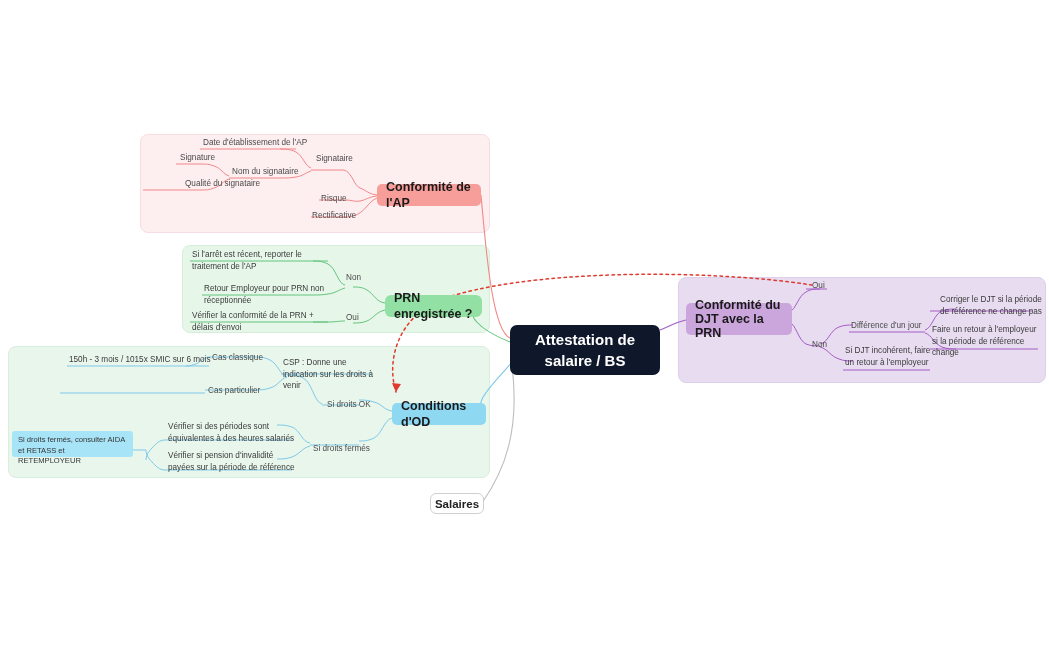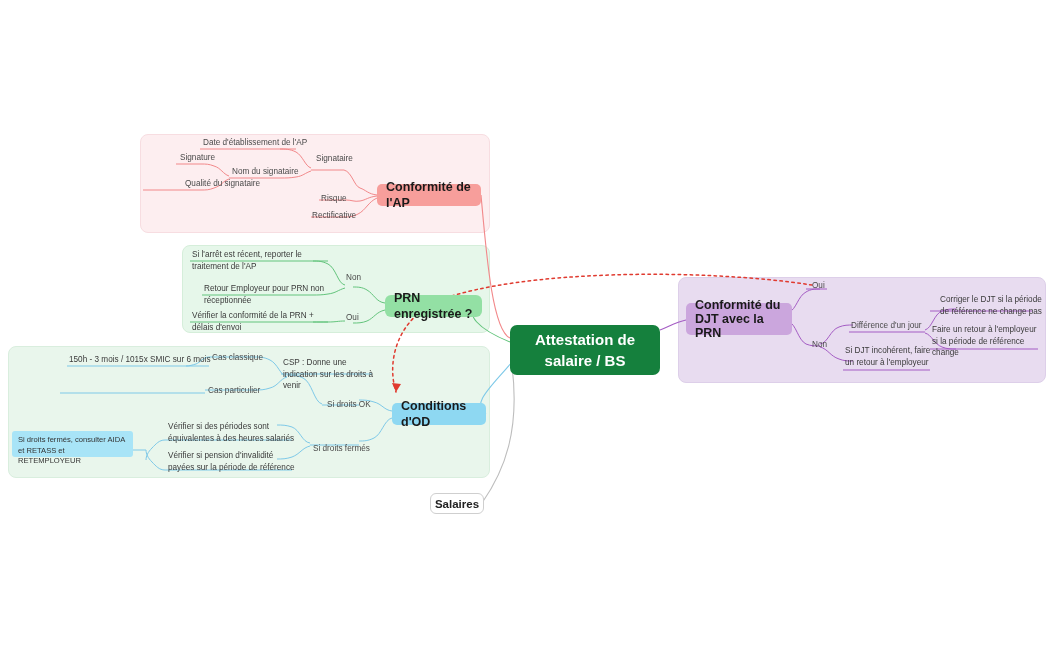--- a/index.html
+++ b/index.html
@@ -14,21 +14,21 @@
   
   .panel{position:absolute;border-radius:8px;}
   .panel-ap{background:#fdeef0;border:1px solid #f7dde1;}
   .panel-prn{background:#e6f7ea;border:1px solid #d5eeda;}
   .panel-od{background:#e9f6ec;border:1px solid #d9eede;}
   .panel-djt{background:#e8dcf0;border:1px solid #ddcfe9;}
 
   
   .node{position:absolute;box-sizing:border-box;}
   .root{
-    background:#15803d;color:#ffffff;border-radius:7px;
+    background:#0f172a;color:#ffffff;border-radius:7px;
     font-weight:bold;font-size:15px;line-height:21px;
     display:flex;align-items:center;justify-content:center;
     text-align:center;padding:6px 10px;
   }
   .main{
     border-radius:5px;font-weight:bold;font-size:12.5px;
     display:flex;align-items:center;padding:5px 9px;color:#1a1a1a;
     line-height:16px;
   }
   .m-ap{background:#f79e9b;}

